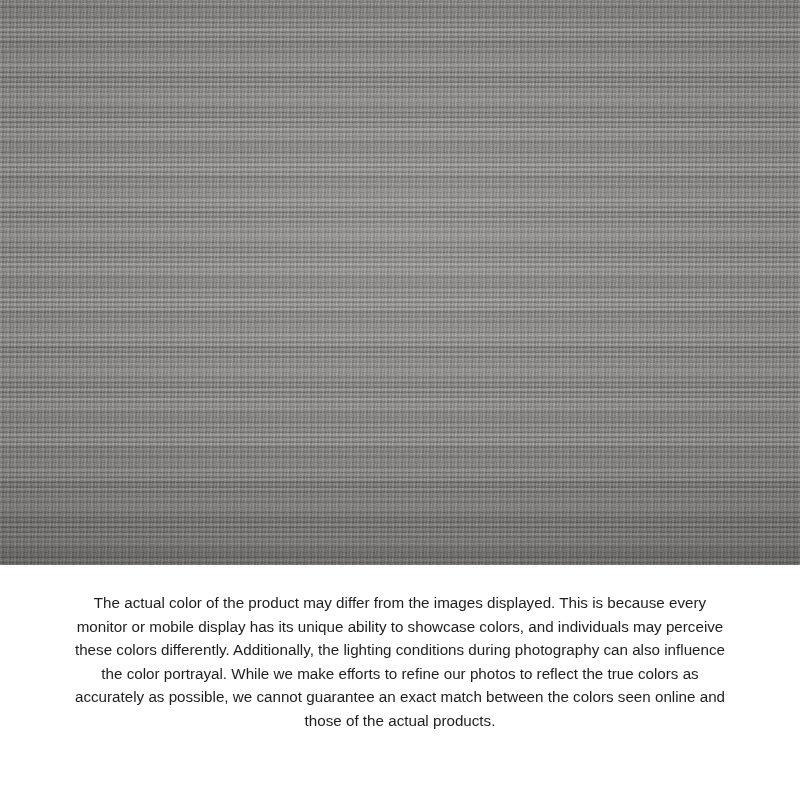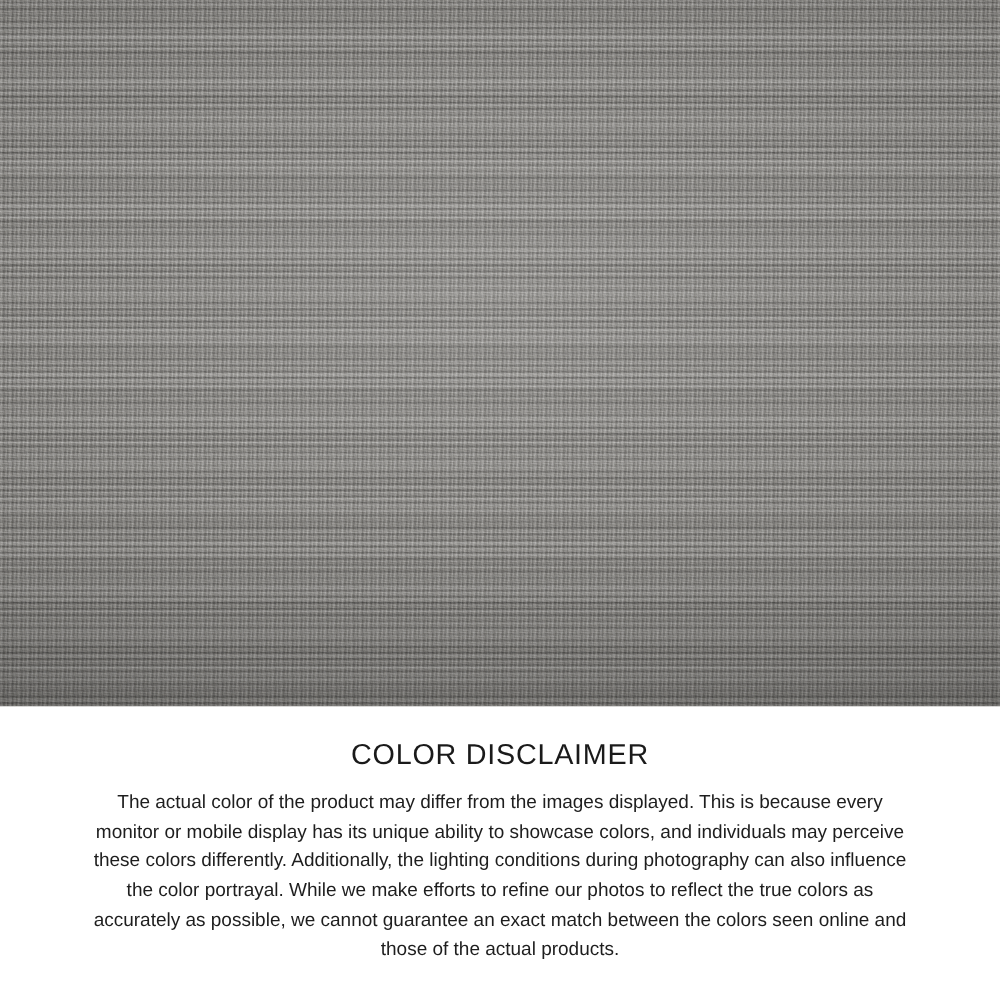--- a/index.html
+++ b/index.html
@@ -149,17 +149,16 @@
 
   <div class="swatch">
     <div class="weave-base"></div>
     <div class="weave-weft"></div>
     <div class="weave-noise"></div>
     <div class="weave-shade"></div>
     <div class="weave-band"></div>
   </div>
 
   <div class="disclaimer">
-    <h2 class="disclaimer-title">COLOR DISCLAIMER</h2>
     <p class="disclaimer-body">The actual color of the product may differ from the images displayed. This is because every monitor or mobile display has its unique ability to showcase colors, and individuals may perceive these colors differently. Additionally, the lighting conditions during photography can also influence the color portrayal. While we make efforts to refine our photos to reflect the true colors as accurately as possible, we cannot guarantee an exact match between the colors seen online and those of the actual products.</p>
   </div>
 
 </div>
 
 </body></html>

